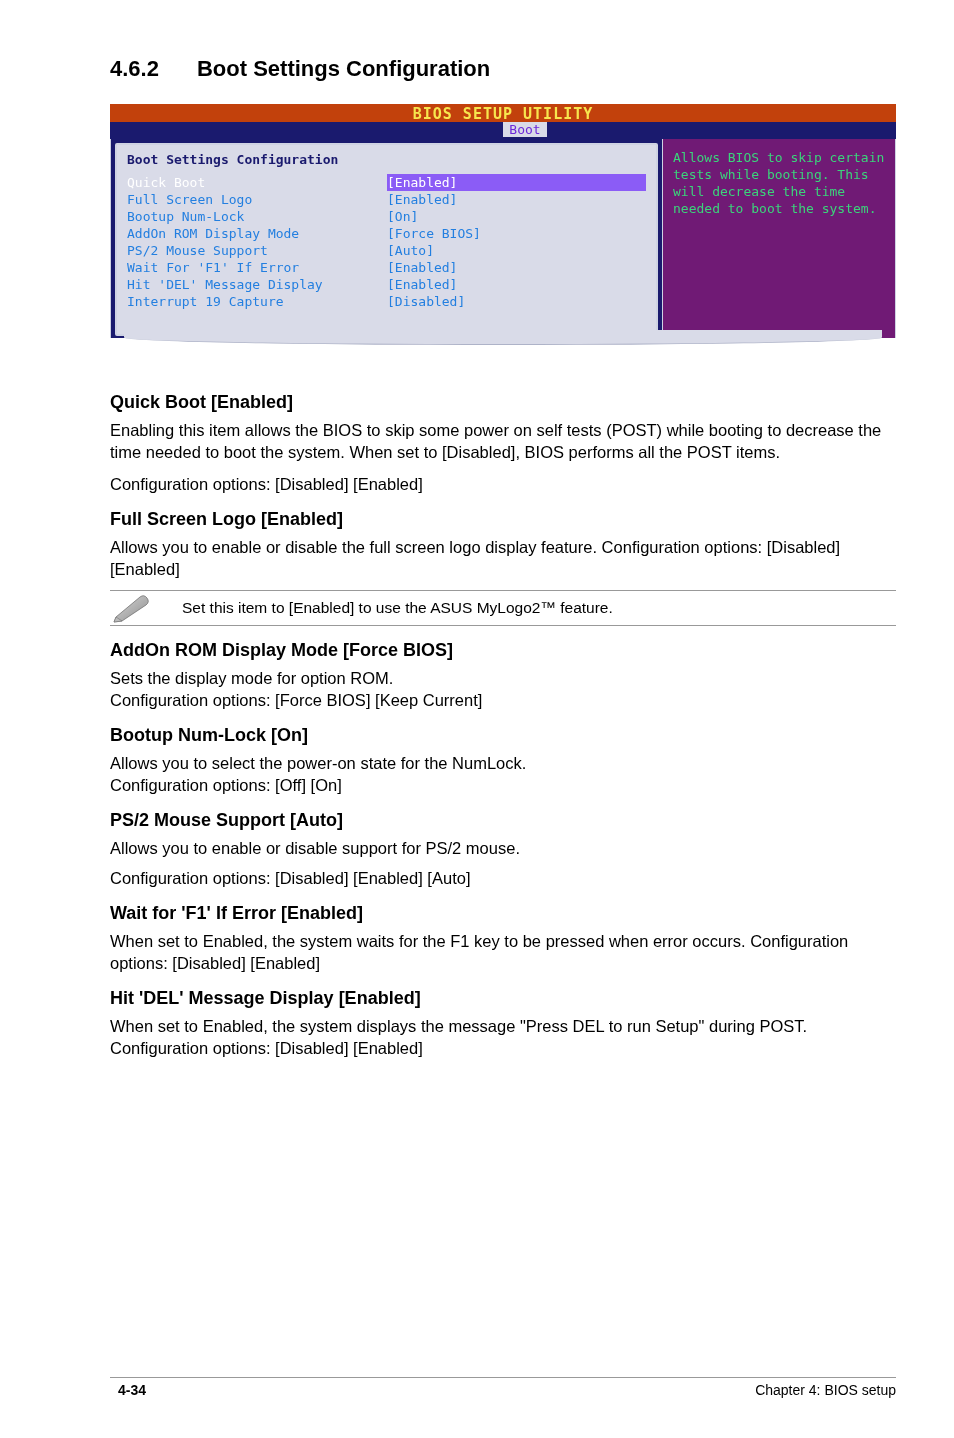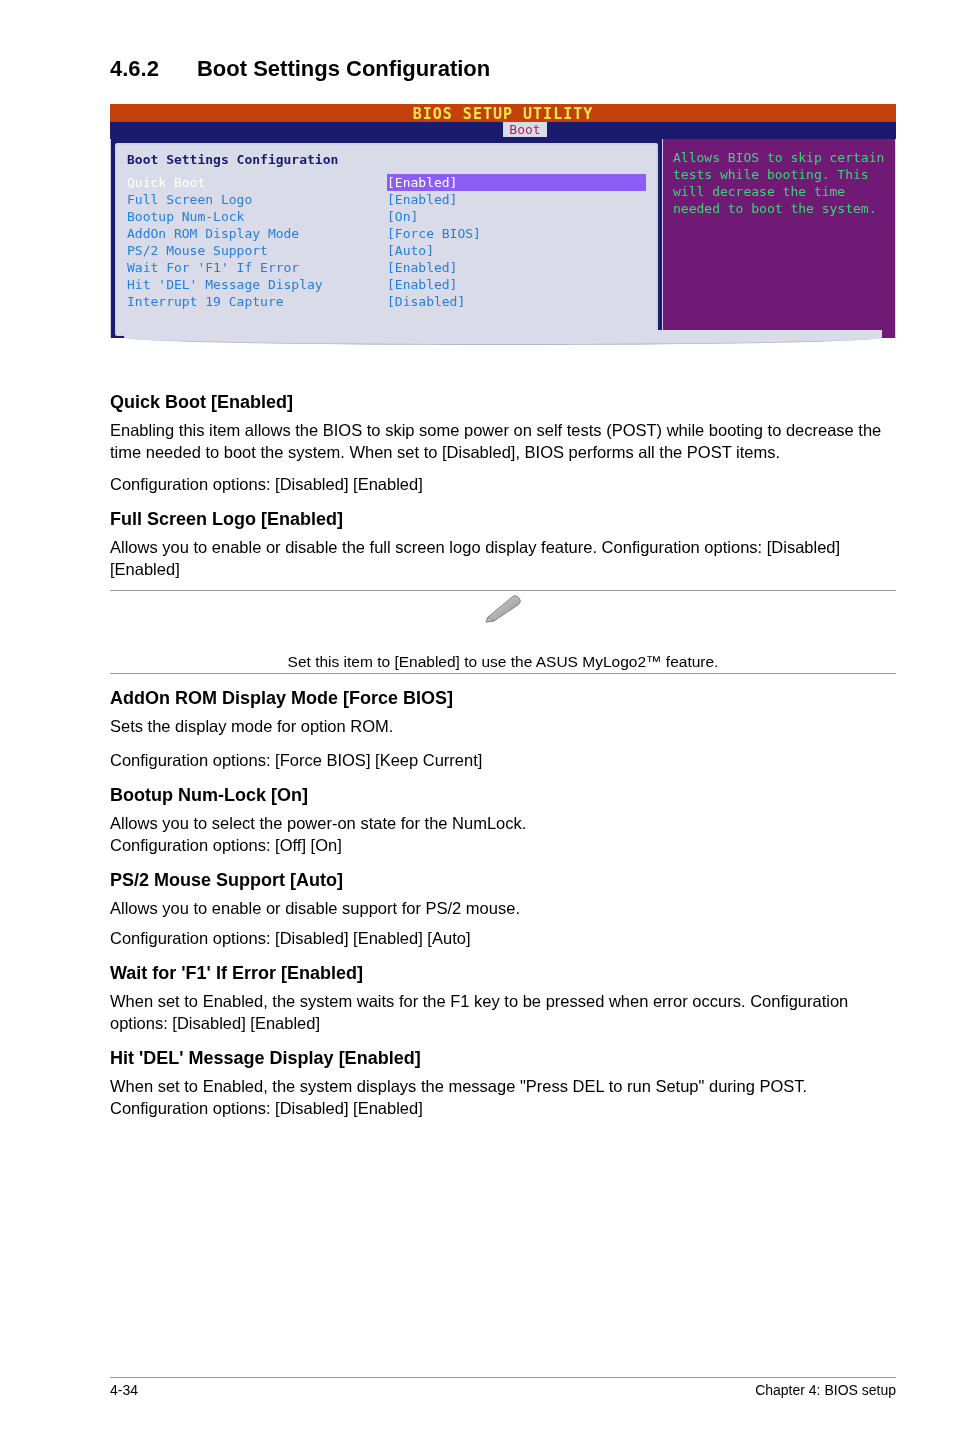--- a/index.html
+++ b/index.html
@@ -45,21 +45,21 @@
     background: #1a1a6e;
     color: #d9dbe8;
     font-family: "Lucida Console", Consolas, monospace;
     font-size: 13px;
     text-align: center;
     padding-bottom: 2px;
   }
   .bios-tabbox {
     display: inline-block;
     background: #d9dbe8;
-    color: #be185d;
+    color: #6d28d9;
     padding: 0 6px;
     margin-left: 44px;
   }
   .bios-body {
     display: flex;
     background: #1a1a6e;
   }
   .bios-left {
     flex: 1;
     border: 1px solid #cfd3e3;
@@ -123,35 +123,34 @@
   p.body { font-size: 16.5px; line-height: 22px; margin: 0 0 10px 0; }
 
   .note {
     display: flex;
     align-items: center;
     border-top: 1px solid #999;
     border-bottom: 1px solid #999;
     padding: 2px 0;
     margin: 6px 0 12px 0;
     gap: 30px;
-    flex-direction: column;
   }
   .note svg { flex-shrink: 0; }
   .note-text { font-size: 15.5px; }
 
   .footer {
     position: absolute;
     left: 110px; right: 58px; bottom: 40px;
     border-top: 1px solid #999;
     padding-top: 4px;
     display: flex;
     justify-content: space-between;
     font-size: 14px;
   }
-  .footer .pg { font-weight: normal; }
+  .footer .pg { font-weight: bold; margin-left: 8px; }
 </style>
 </head>
 <body>
 
 <h2 class="section-title">
   <span class="num">4.6.2</span><span>Boot Settings Configuration</span>
 </h2>
 
 <div class="bios-wrap">
   <div class="bios-tab">BIOS SETUP UTILITY</div>
@@ -216,21 +215,21 @@
           <stop offset="1" stop-color="#8c8c8c"></stop>
       </linearGradient>
     </defs>
     <path d="M6 24 L30 4 Q34 1 37 5 Q40 9 36 12 L12 28 L4 29 Z" fill="url(#g)" stroke="#666" stroke-width="0.7"></path>
     <path d="M6 24 L12 28 L4 29 Z" fill="#bcbcbc" stroke="#666" stroke-width="0.5"></path>
   </svg>
   <div class="note-text">Set this item to [Enabled] to use the ASUS MyLogo2™ feature.</div>
 </div>
 
 <h3>AddOn ROM Display Mode [Force BIOS]</h3>
-<p class="body" style="margin-bottom:12px">Sets the display mode for option ROM.</p>
+<p class="body" style="margin-bottom:0">Sets the display mode for option ROM.</p>
 <p class="body">Configuration options: [Force BIOS] [Keep Current]</p>
 
 <h3>Bootup Num-Lock [On]</h3>
 <p class="body" style="margin-bottom:0">Allows you to select the power-on state for the NumLock.</p>
 <p class="body">Configuration options: [Off] [On]</p>
 
 <h3>PS/2 Mouse Support [Auto]</h3>
 <p class="body" style="margin-bottom:8px">Allows you to enable or disable support for PS/2 mouse.</p>
 <p class="body">Configuration options: [Disabled] [Enabled] [Auto]</p>
 

